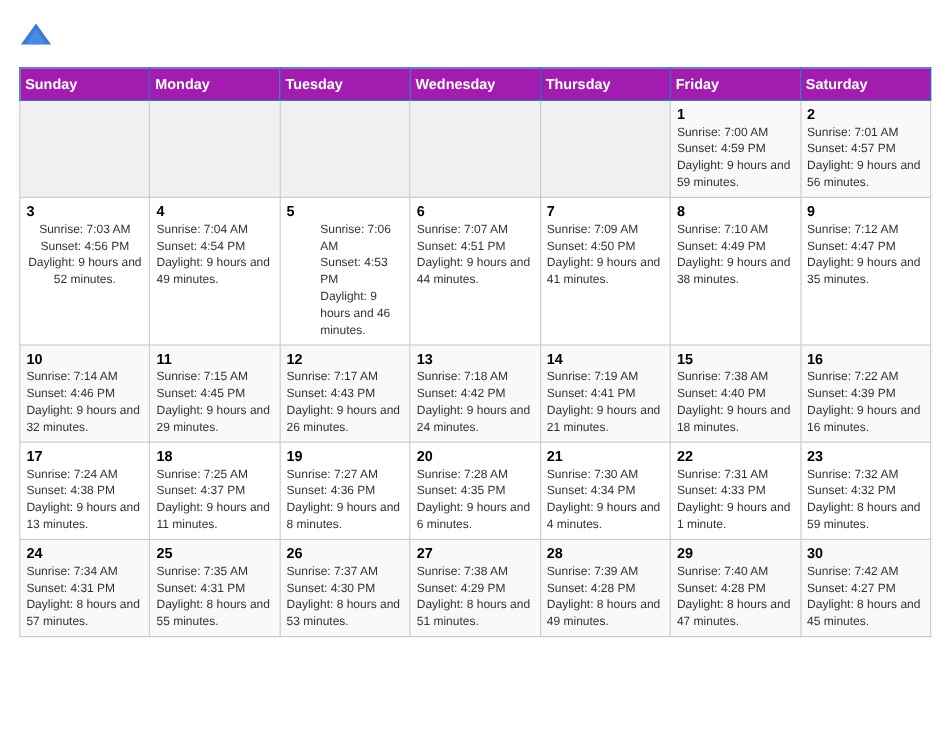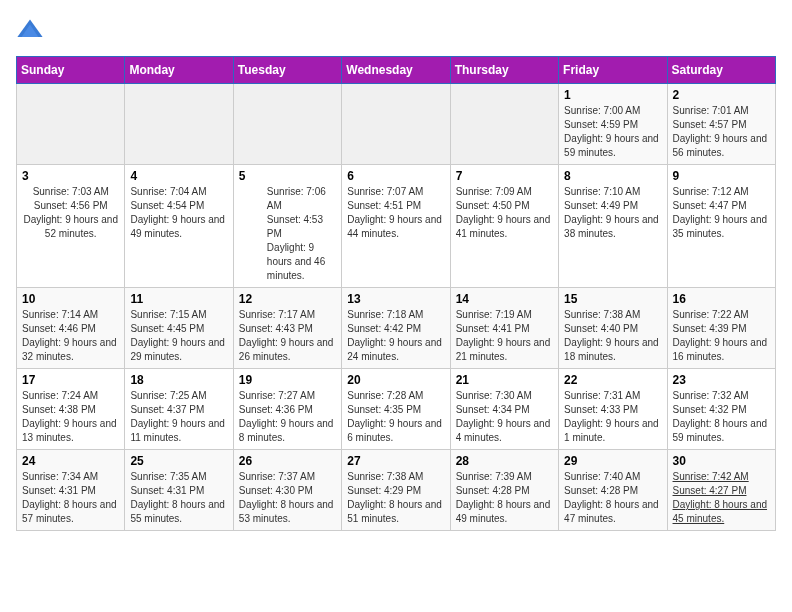--- a/index.html
+++ b/index.html
@@ -312,19 +312,19 @@
 Daylight: 8 hours and 49 minutes.</div>
         </td>
         <td>
           <span class="day-number">29</span>
           <div class="day-info" style="white-space: pre-line;">Sunrise: 7:40 AM
 Sunset: 4:28 PM
 Daylight: 8 hours and 47 minutes.</div>
         </td>
         <td>
           <span class="day-number">30</span>
-          <div class="day-info" style="white-space: pre-line; text-decoration: underline;">Sunrise: 7:42 AM
+          <div class="day-info" style="white-space: pre-line;">Sunrise: 7:42 AM
 Sunset: 4:27 PM
 Daylight: 8 hours and 45 minutes.</div>
         </td>
       </tr>
     </tbody>
 </table>
 
 </body></html>

